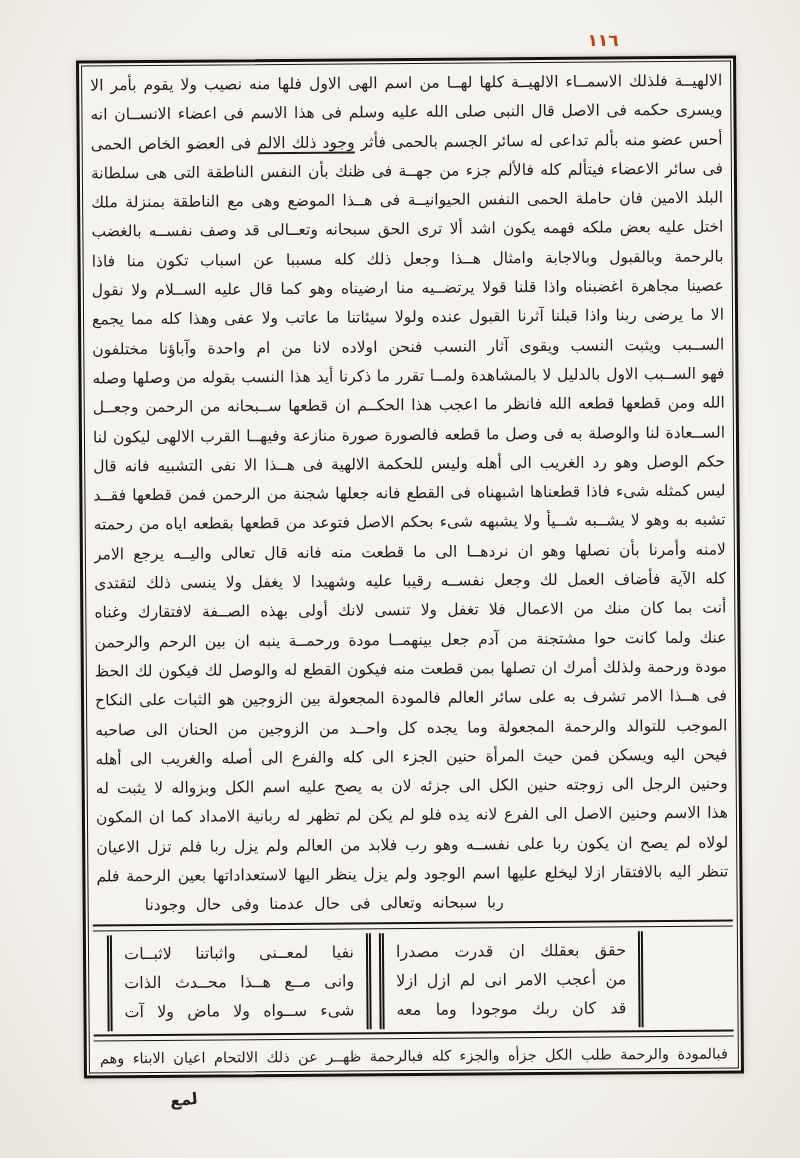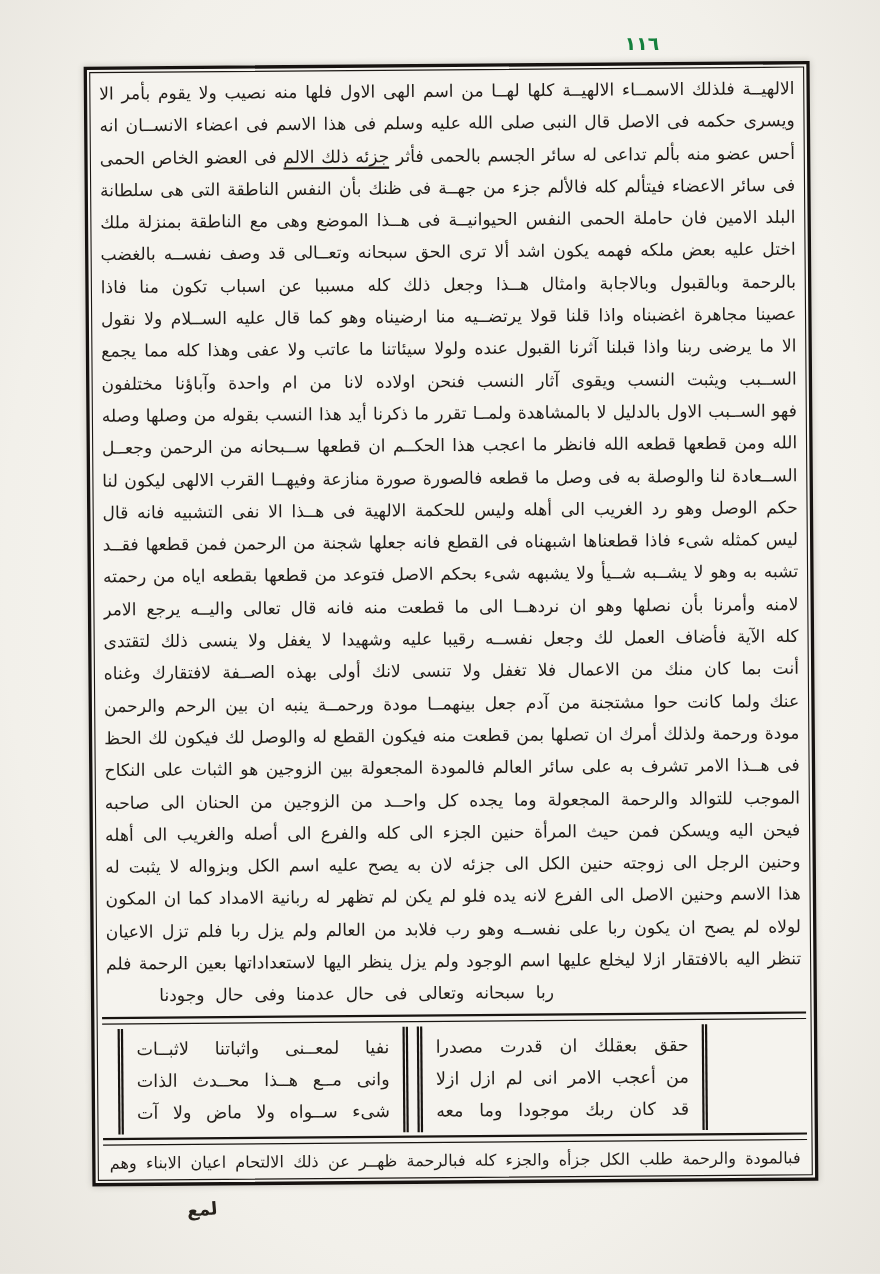--- a/index.html
+++ b/index.html
@@ -10,22 +10,22 @@
   html,body{margin:0;padding:0;}
   body{
     width:800px;height:1158px;position:relative;overflow:hidden;
     background:var(--outer);
     background-image:radial-gradient(ellipse at 50% 45%, #fbfaf7 0%, #f2f0ea 70%, #e7e4dd 100%);
     font-family:"DejaVu Sans", sans-serif;
     color:var(--ink);
   }
   .pageno{
     position:absolute;top:30px;left:568px;width:70px;
-    font-size:17px;font-weight:bold;letter-spacing:3px;text-align:left;
-    color:#15803d;
+    font-size:17px;font-weight:bold;letter-spacing:3px;text-align:center;
+    color:#c2410c;
   }
   .frame{
     position:absolute;left:80px;top:58px;width:660px;height:1018px;
     box-sizing:border-box;
     border:3px solid #161210;
     background:var(--paper);
     transform:rotate(-0.45deg);
     box-shadow:0 0 6px rgba(60,55,45,0.25);
   }
   .frame::before{
@@ -91,21 +91,21 @@
 <body>
 
 <div class="pageno">١١٦</div>
 
 <div class="frame">
   <div class="content">
 
     <div class="main-text">
       <div class="tline">الالهيــة فلذلك الاسمــاء الالهيــة كلها لهــا من اسم الهى الاول فلها منه نصيب ولا يقوم بأمر الا</div>
       <div class="tline">ويسرى حكمه فى الاصل قال النبى صلى الله عليه وسلم فى هذا الاسم فى اعضاء الانســان انه اذا</div>
-      <div class="tline"><span>أحس عضو منه بألم تداعى له سائر الجسم بالحمى فأثر </span><span class="und">جزئه ذلك الالم</span><span> فى العضو الخاص الحمى</span></div>
+      <div class="tline"><span>أحس عضو منه بألم تداعى له سائر الجسم بالحمى فأثر </span><span class="und">وجود ذلك الالم</span><span> فى العضو الخاص الحمى</span></div>
       <div class="tline">فى سائر الاعضاء فيتألم كله فالألم جزء من جهــة فى ظنك بأن النفس الناطقة التى هى سلطانة هــذا</div>
       <div class="tline">البلد الامين فان حاملة الحمى النفس الحيوانيــة فى هــذا الموضع وهى مع الناطقة بمنزلة ملك</div>
       <div class="tline">اختل عليه بعض ملكه فهمه يكون اشد ألا ترى الحق سبحانه وتعــالى قد وصف نفســه بالغضب</div>
       <div class="tline">بالرحمة وبالقبول وبالاجابة وامثال هــذا وجعل ذلك كله مسببا عن اسباب تكون منا فاذا</div>
       <div class="tline">عصينا مجاهرة اغضبناه واذا قلنا قولا يرتضــيه منا ارضيناه وهو كما قال عليه الســلام ولا نقول</div>
       <div class="tline">الا ما يرضى ربنا واذا قبلنا آثرنا القبول عنده ولولا سيئاتنا ما عاتب ولا عفى وهذا كله مما يجمع</div>
       <div class="tline">الســبب ويثبت النسب ويقوى آثار النسب فنحن اولاده لانا من ام واحدة وآباؤنا مختلفون</div>
       <div class="tline">فهو الســبب الاول بالدليل لا بالمشاهدة ولمــا تقرر ما ذكرنا أيد هذا النسب بقوله من وصلها وصله</div>
       <div class="tline">الله ومن قطعها قطعه الله فانظر ما اعجب هذا الحكــم ان قطعها ســبحانه من الرحمن وجعــل</div>
       <div class="tline">الســعادة لنا والوصلة به فى وصل ما قطعه فالصورة صورة منازعة وفيهــا القرب الالهى ليكون لنا</div>

